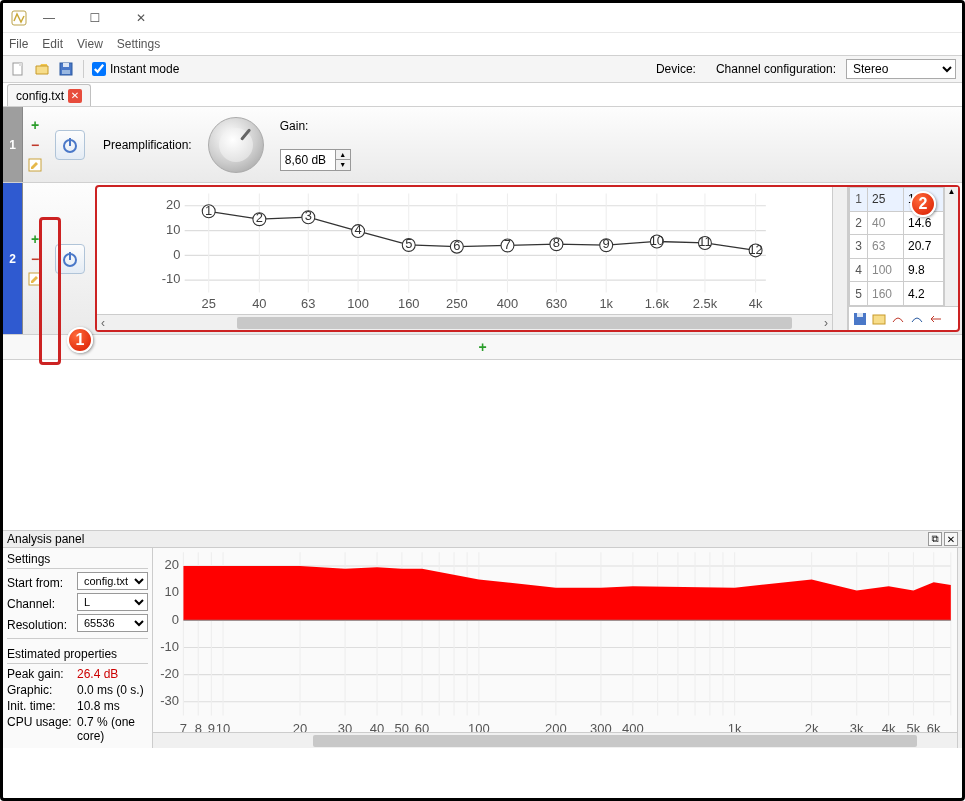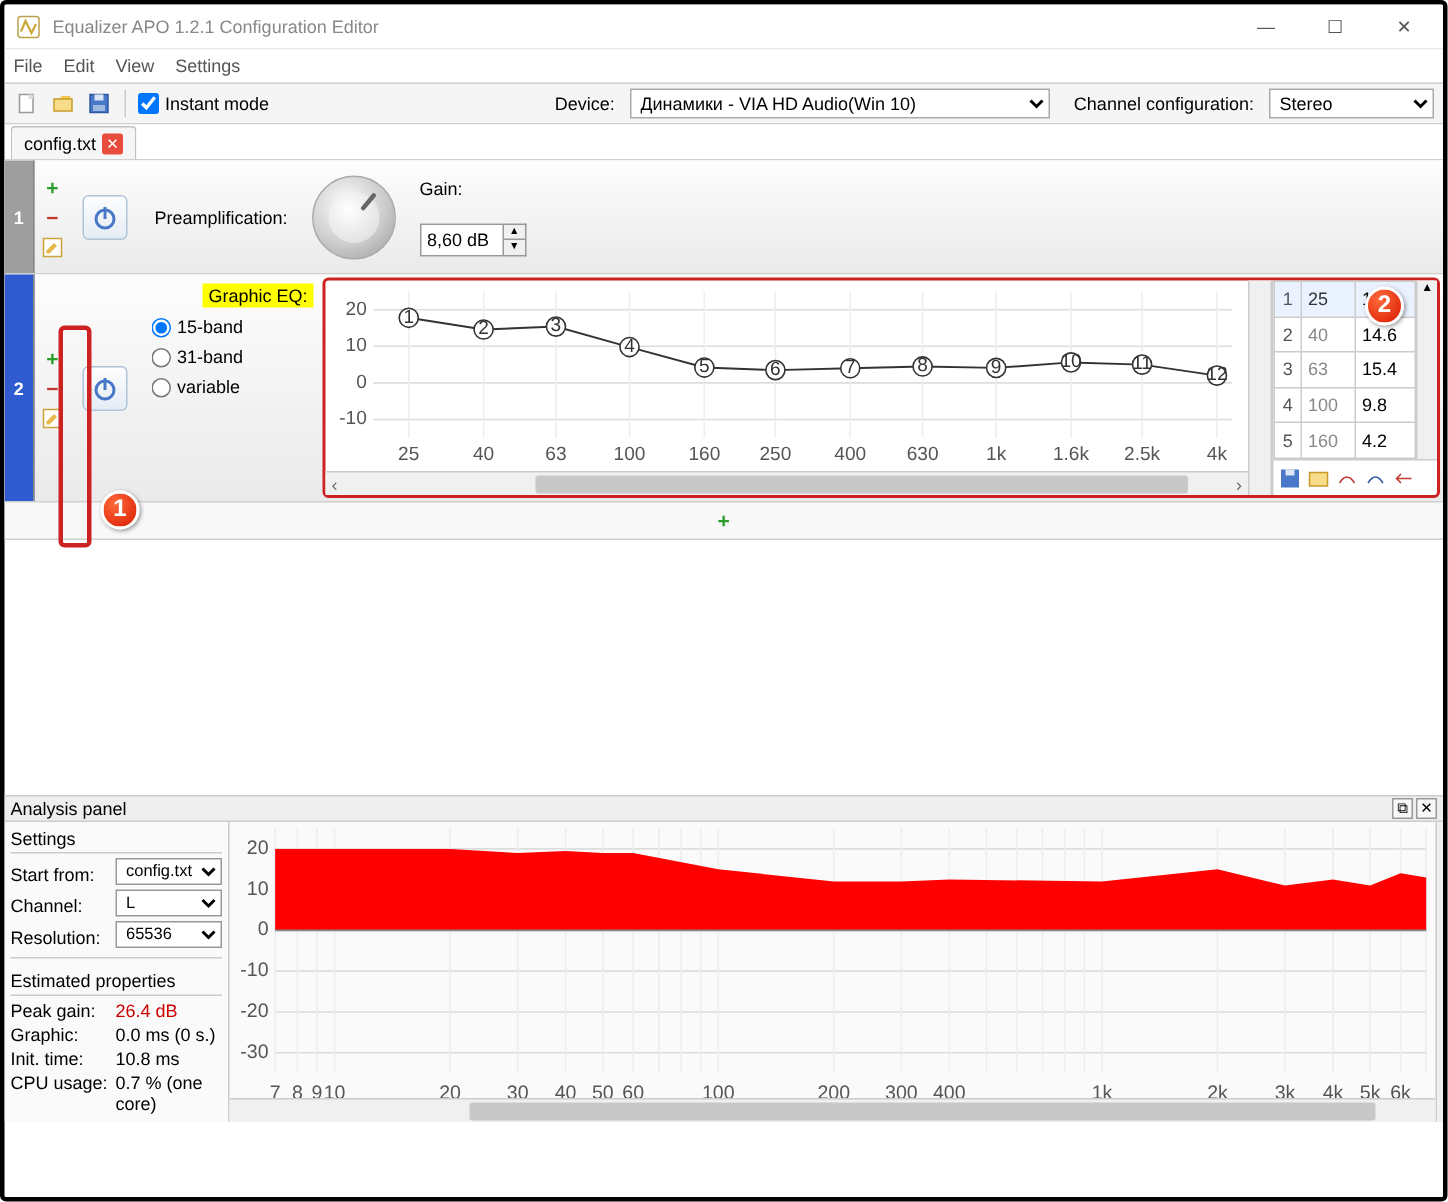--- a/index.html
+++ b/index.html
@@ -94,21 +94,20 @@
 </head>
 <body>
 
 <div class="titlebar">
   <span class="app-icon">
     <svg viewBox="0 0 16 16">
         <rect x="1" y="1" width="14" height="14" rx="2" fill="#fff" stroke="#bba24a"></rect>
         <path d="M3 11 L6 4 L10 12 L13 6" stroke="#caa93a" fill="none" stroke-width="1.5"></path>
       </svg>
   </span>
-  <span class="title">Equalizer APO 1.2.1 Configuration Editor</span>
   <div class="win-btns">
     <div class="win-btn">—</div>
     <div class="win-btn">☐</div>
     <div class="win-btn">✕</div>
   </div>
 </div>
 
 <div class="menubar">
   <span>File</span>
   <span>Edit</span>
@@ -136,21 +135,20 @@
         <rect x="3" y="8" width="8" height="4" fill="#9ab8e0"></rect>
       </svg>
     </div>
   <div class="tool-sep"></div>
   <label class="chk">
       <input type="checkbox" checked="" style="">
       <span>Instant mode</span>
     </label>
   <div class="spacer"></div>
   <label>Device:</label>
-  <select style="width:280px"><option>Динамики - VIA HD Audio(Win 10)</option></select>
   <label style="margin-left:10px">Channel configuration:</label>
   <select style="width:110px"><option>Stereo</option></select>
 </div>
 
 <div class="tab-strip">
   <div class="tab">
     <span>config.txt</span>
     <span class="close">✕</span>
   </div>
 </div>
@@ -204,35 +202,20 @@
         </div>
     </div>
     <div class="row2-content">
       <div style="display:flex;flex-direction:column;align-items:center;justify-content:center;">
         <div class="power-btn">
             <svg viewBox="0 0 18 18">
               <circle cx="9" cy="10" r="6" fill="none" stroke="#4a78c8" stroke-width="2"></circle>
               <line x1="9" y1="2" x2="9" y2="10" stroke="#4a78c8" stroke-width="2"></line>
             </svg>
           </div>
-      </div>
-      <div class="eq-opts">
-        <span class="eq-label">Graphic EQ:</span>
-        <label class="radio-opt">
-            <input type="radio" name="b" checked="" style="">
-            <span>15-band</span>
-          </label>
-        <label class="radio-opt">
-            <input type="radio" name="b" style="">
-            <span>31-band</span>
-          </label>
-        <label class="radio-opt">
-            <input type="radio" name="b" style="">
-            <span>variable</span>
-          </label>
       </div>
 
       <div class="graph-wrap">
         <div class="graph-main">
           <svg class="graph-svg" id="eq-svg" viewBox="0 0 580 118">
               <line x1="30" y1="86.5" x2="570" y2="86.5" stroke="#ddd"></line>
               <text x="26" y="89.5" text-anchor="end" font-size="10" fill="#555">-10</text>
               <line x1="30" y1="63.5" x2="570" y2="63.5" stroke="#ddd"></line>
               <text x="26" y="66.5" text-anchor="end" font-size="10" fill="#555">0</text>
               <line x1="30" y1="40.5" x2="570" y2="40.5" stroke="#ddd"></line>
@@ -306,21 +289,21 @@
                     <td>17.8</td>
                   </tr>
               <tr>
                     <td>2</td>
                     <td>40</td>
                     <td>14.6</td>
                   </tr>
               <tr>
                     <td>3</td>
                     <td>63</td>
-                    <td>15.4</td>
+                    <td>20.7</td>
                   </tr>
               <tr>
                     <td>4</td>
                     <td>100</td>
                     <td>9.8</td>
                   </tr>
               <tr>
                     <td>5</td>
                     <td>160</td>
                     <td>4.2</td>

